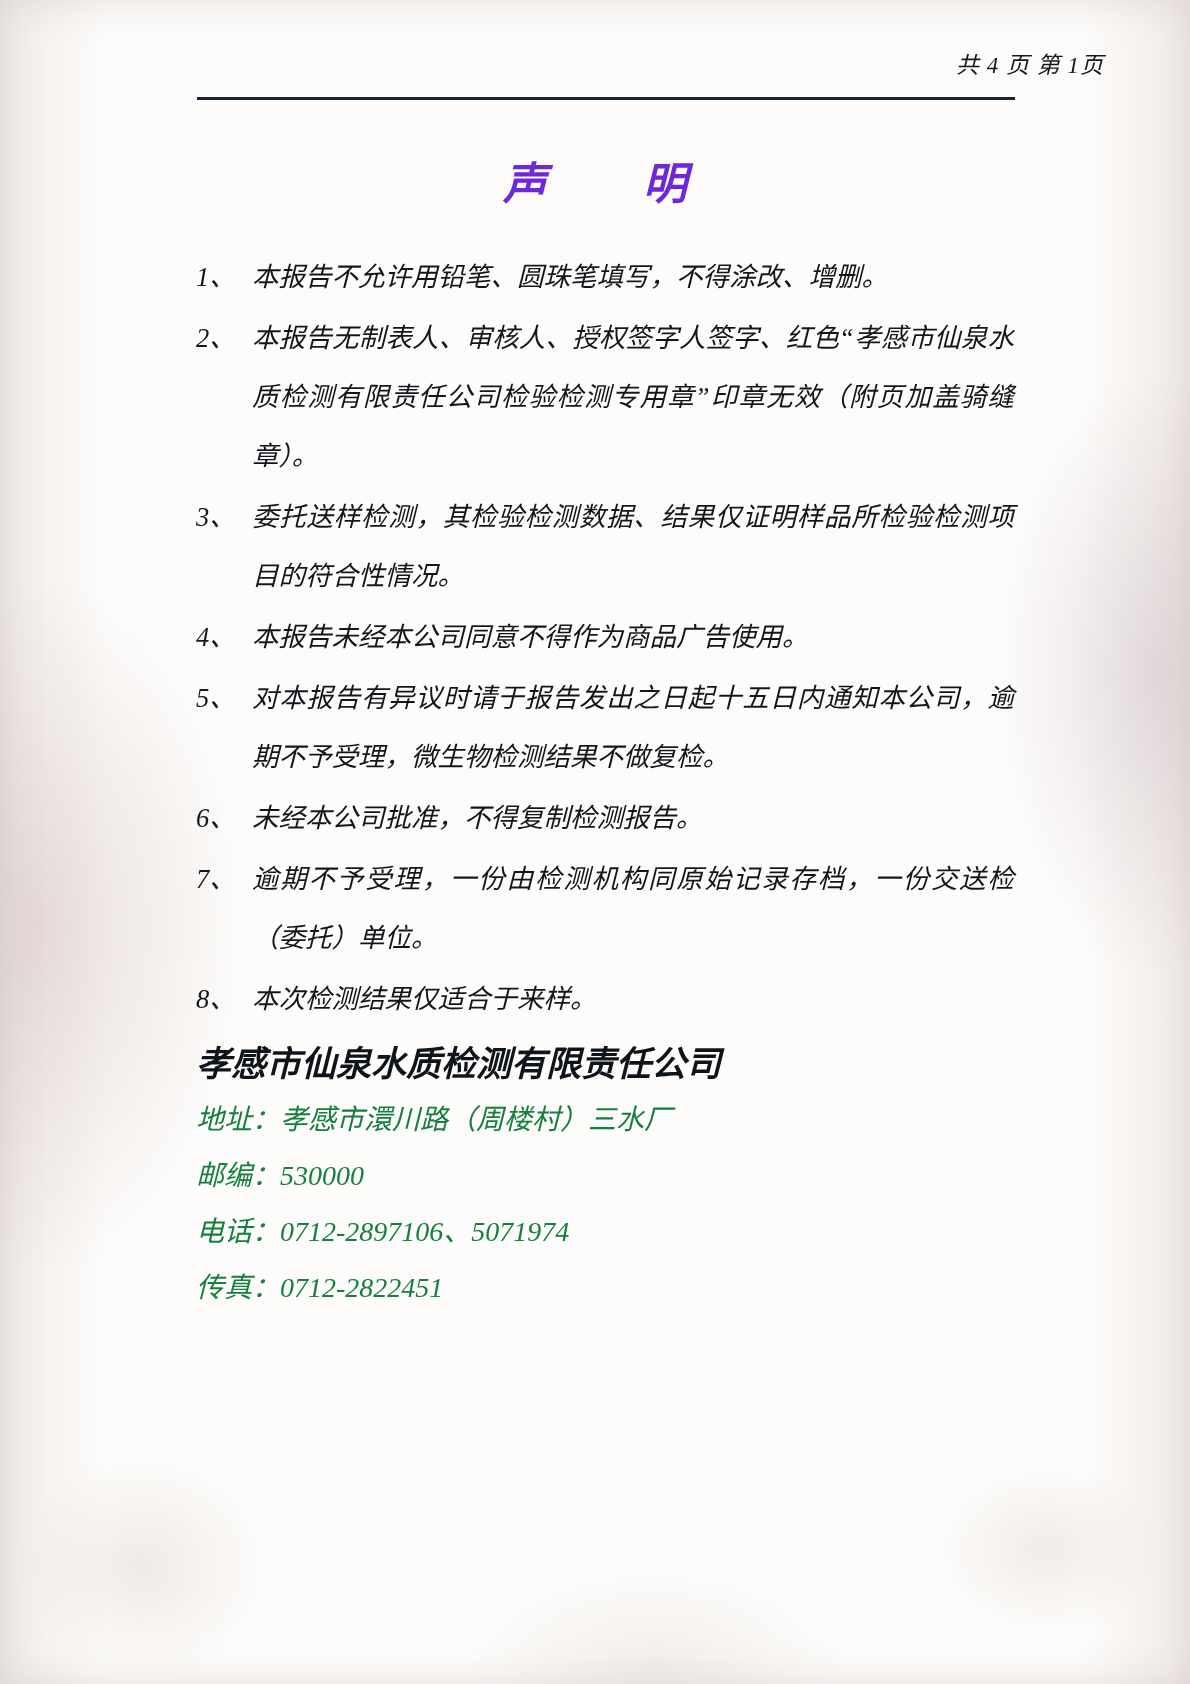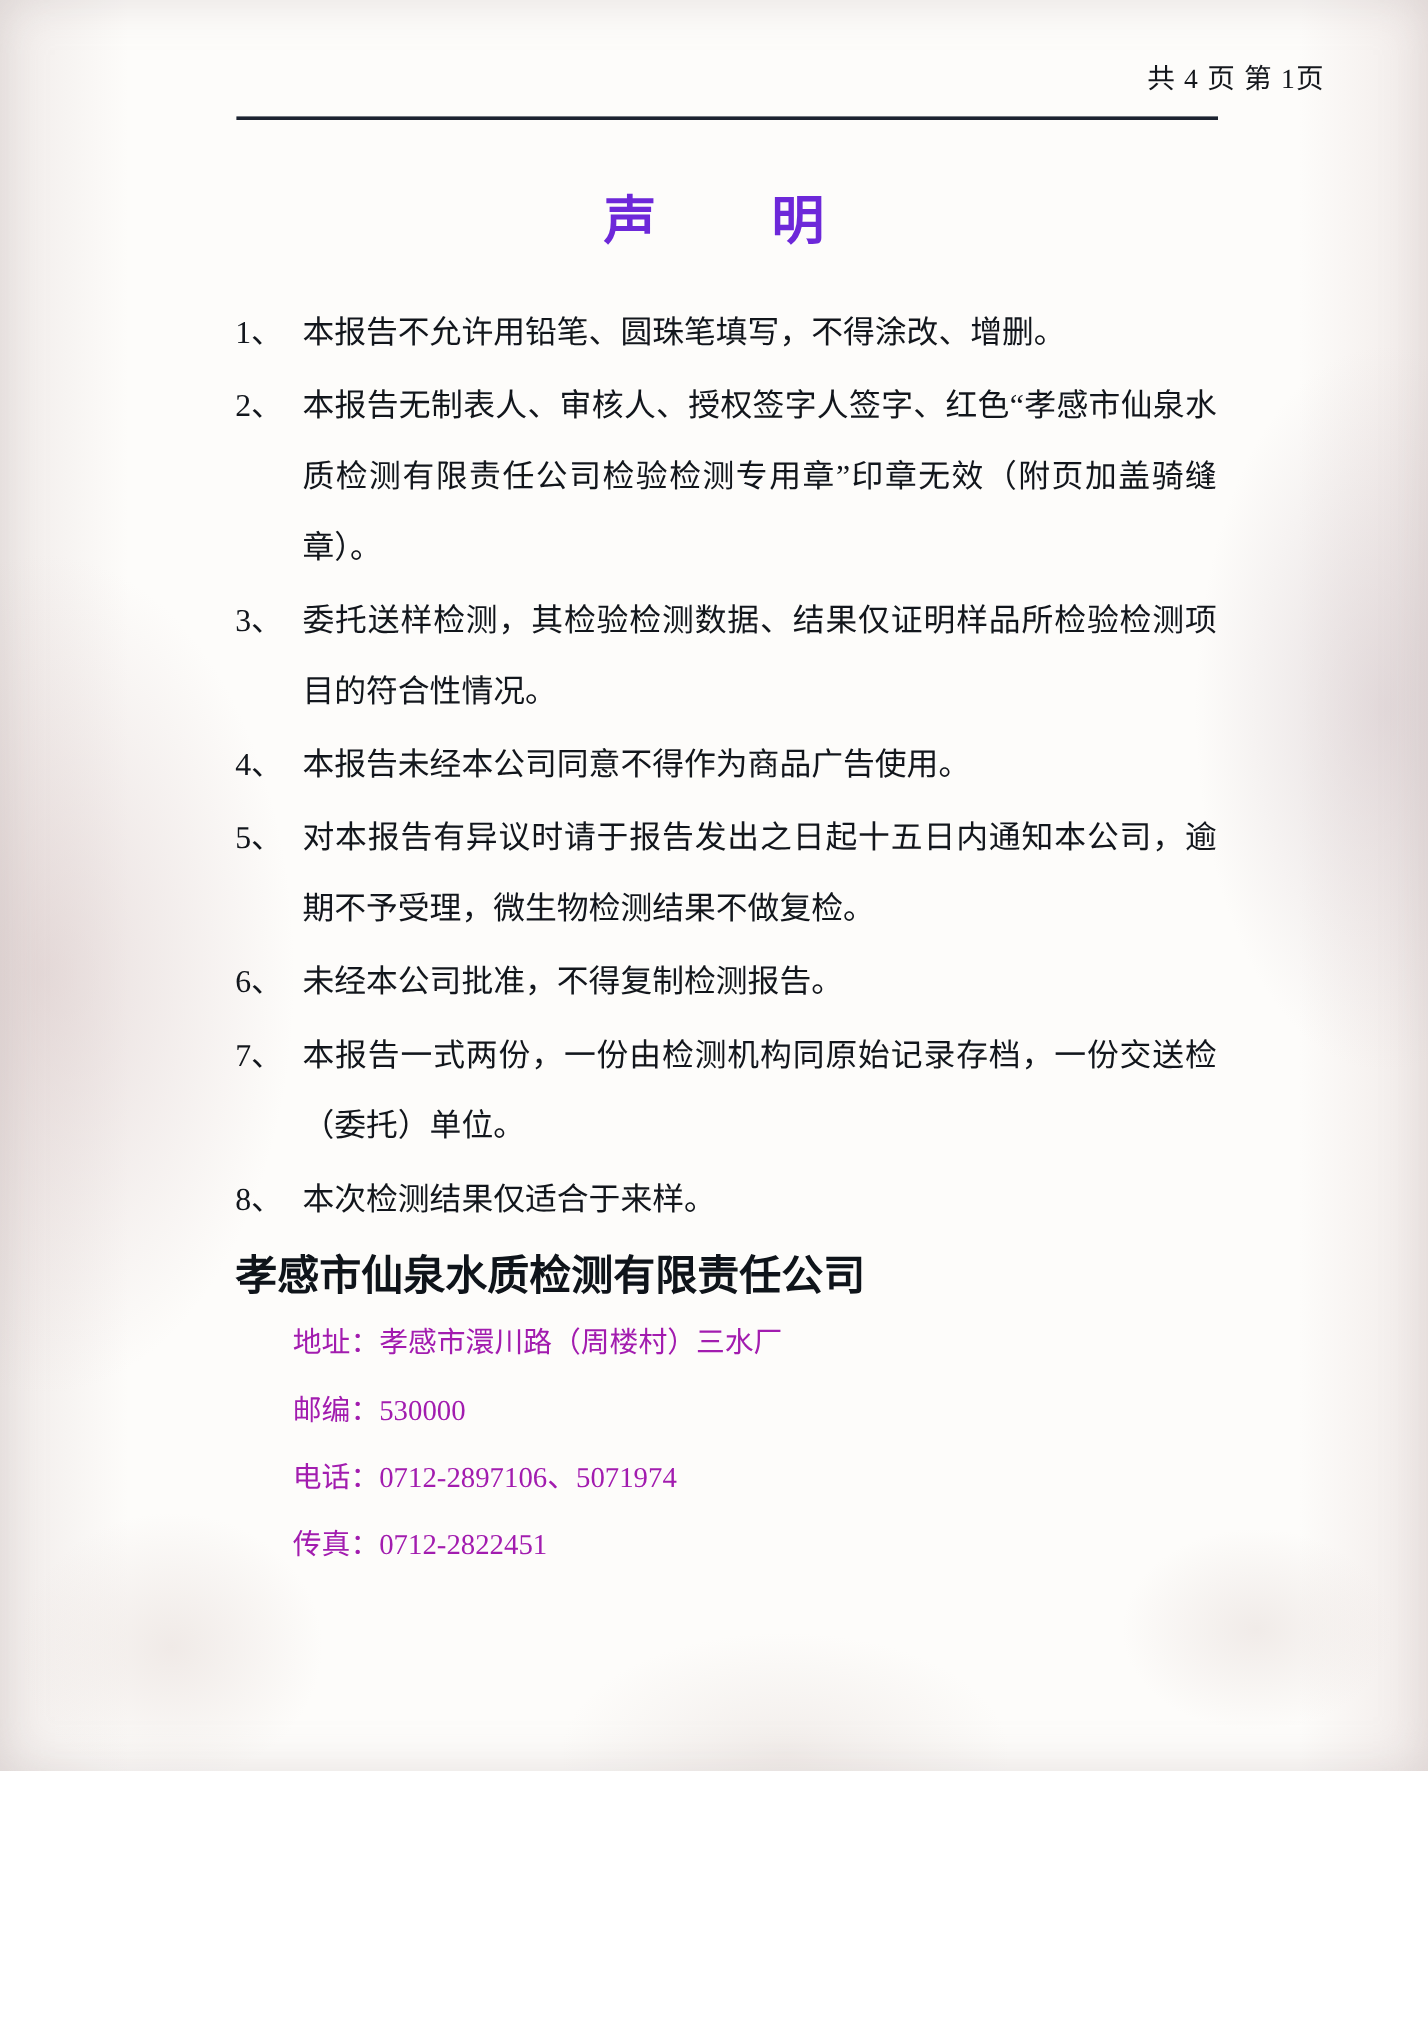--- a/index.html
+++ b/index.html
@@ -6,24 +6,25 @@
     margin: 0;
     padding: 0;
     background: #ffffff;
   }
   body {
     font-family: "Liberation Serif", "DejaVu Serif", serif;
   }
   .page {
     position: relative;
     width: 1190px;
-    height: 1476px;
+    height: 1684px;
     margin: 0 auto;
     background: #fdfcfa;
     overflow: hidden;
+    font-style: italic;
   }
   
   .paper-tint {
     position: absolute;
     inset: 0;
     background:
       radial-gradient(ellipse 300px 500px at 3% 55%, rgba(214,196,196,0.55), rgba(255,255,255,0) 70%),
       radial-gradient(ellipse 220px 420px at 97% 40%, rgba(206,192,196,0.50), rgba(255,255,255,0) 72%),
       radial-gradient(ellipse 180px 160px at 12% 93%, rgba(224,212,208,0.45), rgba(255,255,255,0) 70%),
       radial-gradient(ellipse 260px 140px at 55% 99%, rgba(226,216,212,0.40), rgba(255,255,255,0) 72%),
@@ -104,24 +105,23 @@
     width: 818px;
   }
   .company .org {
     font-size: 35px;
     font-weight: bold;
     line-height: 56px;
     color: #0f141a;
     font-family: "Liberation Sans", "DejaVu Sans", sans-serif;
   }
   .company .line {
-    font-size: 24px;
+    font-size: 28px;
     line-height: 56px;
-    color: #a21caf;
-    margin-left: 48px;
+    color: #15803d;
   }
 </style>
 </head>
 <body>
 
 <div class="page">
   <div class="paper-tint"></div>
 
   <div class="page-number">共 4 页  第 1页</div>
 
@@ -156,21 +156,21 @@
       <span class="body">对本报告有异议时请于报告发出之日起十五日内通知本公司，逾期不予受理，微生物检测结果不做复检。</span>
     </div>
 
     <div class="clause">
       <span class="idx">6、</span>
       <span class="body">未经本公司批准，不得复制检测报告。</span>
     </div>
 
     <div class="clause">
       <span class="idx">7、</span>
-      <span class="body">本报告一式两份，一份由检测机构同原始记录存档，一份交送检（委托）单位。</span>
+      <span class="body">逾期不予受理，一份由检测机构同原始记录存档，一份交送检（委托）单位。</span>
     </div>
 
     <div class="clause">
       <span class="idx">8、</span>
       <span class="body">本次检测结果仅适合于来样。</span>
     </div>
 
   </div>
 
   <div class="company">

